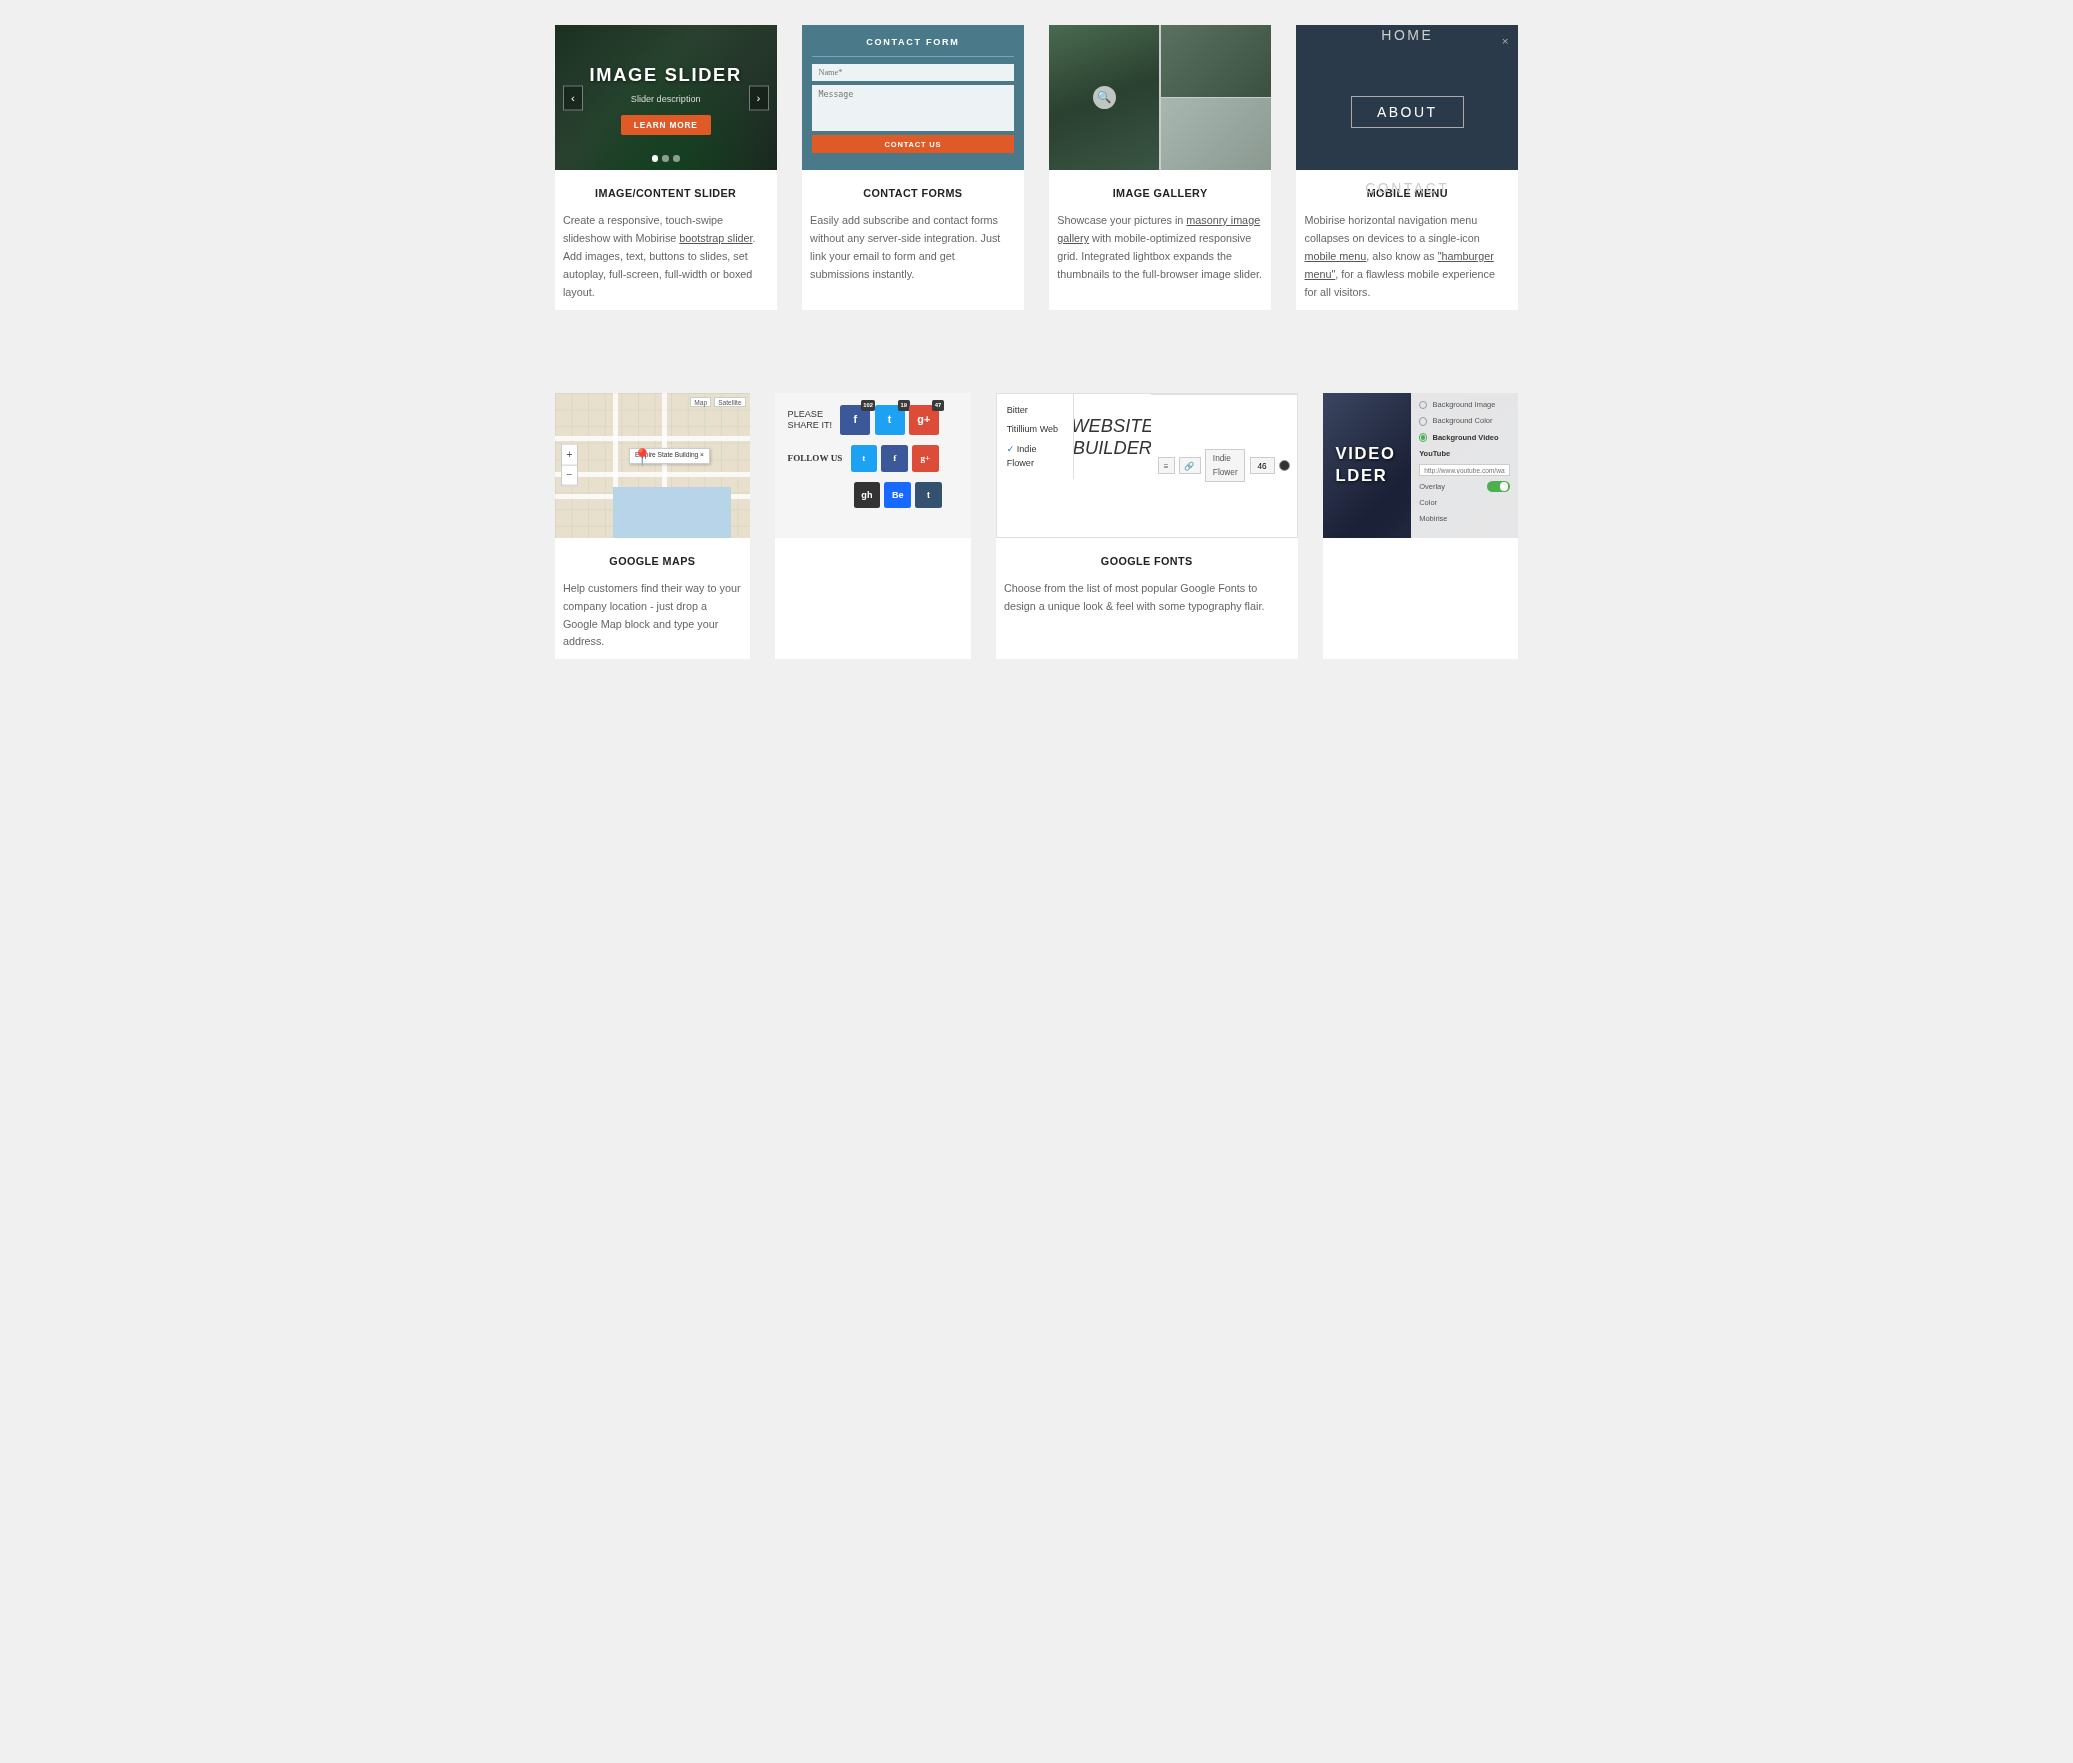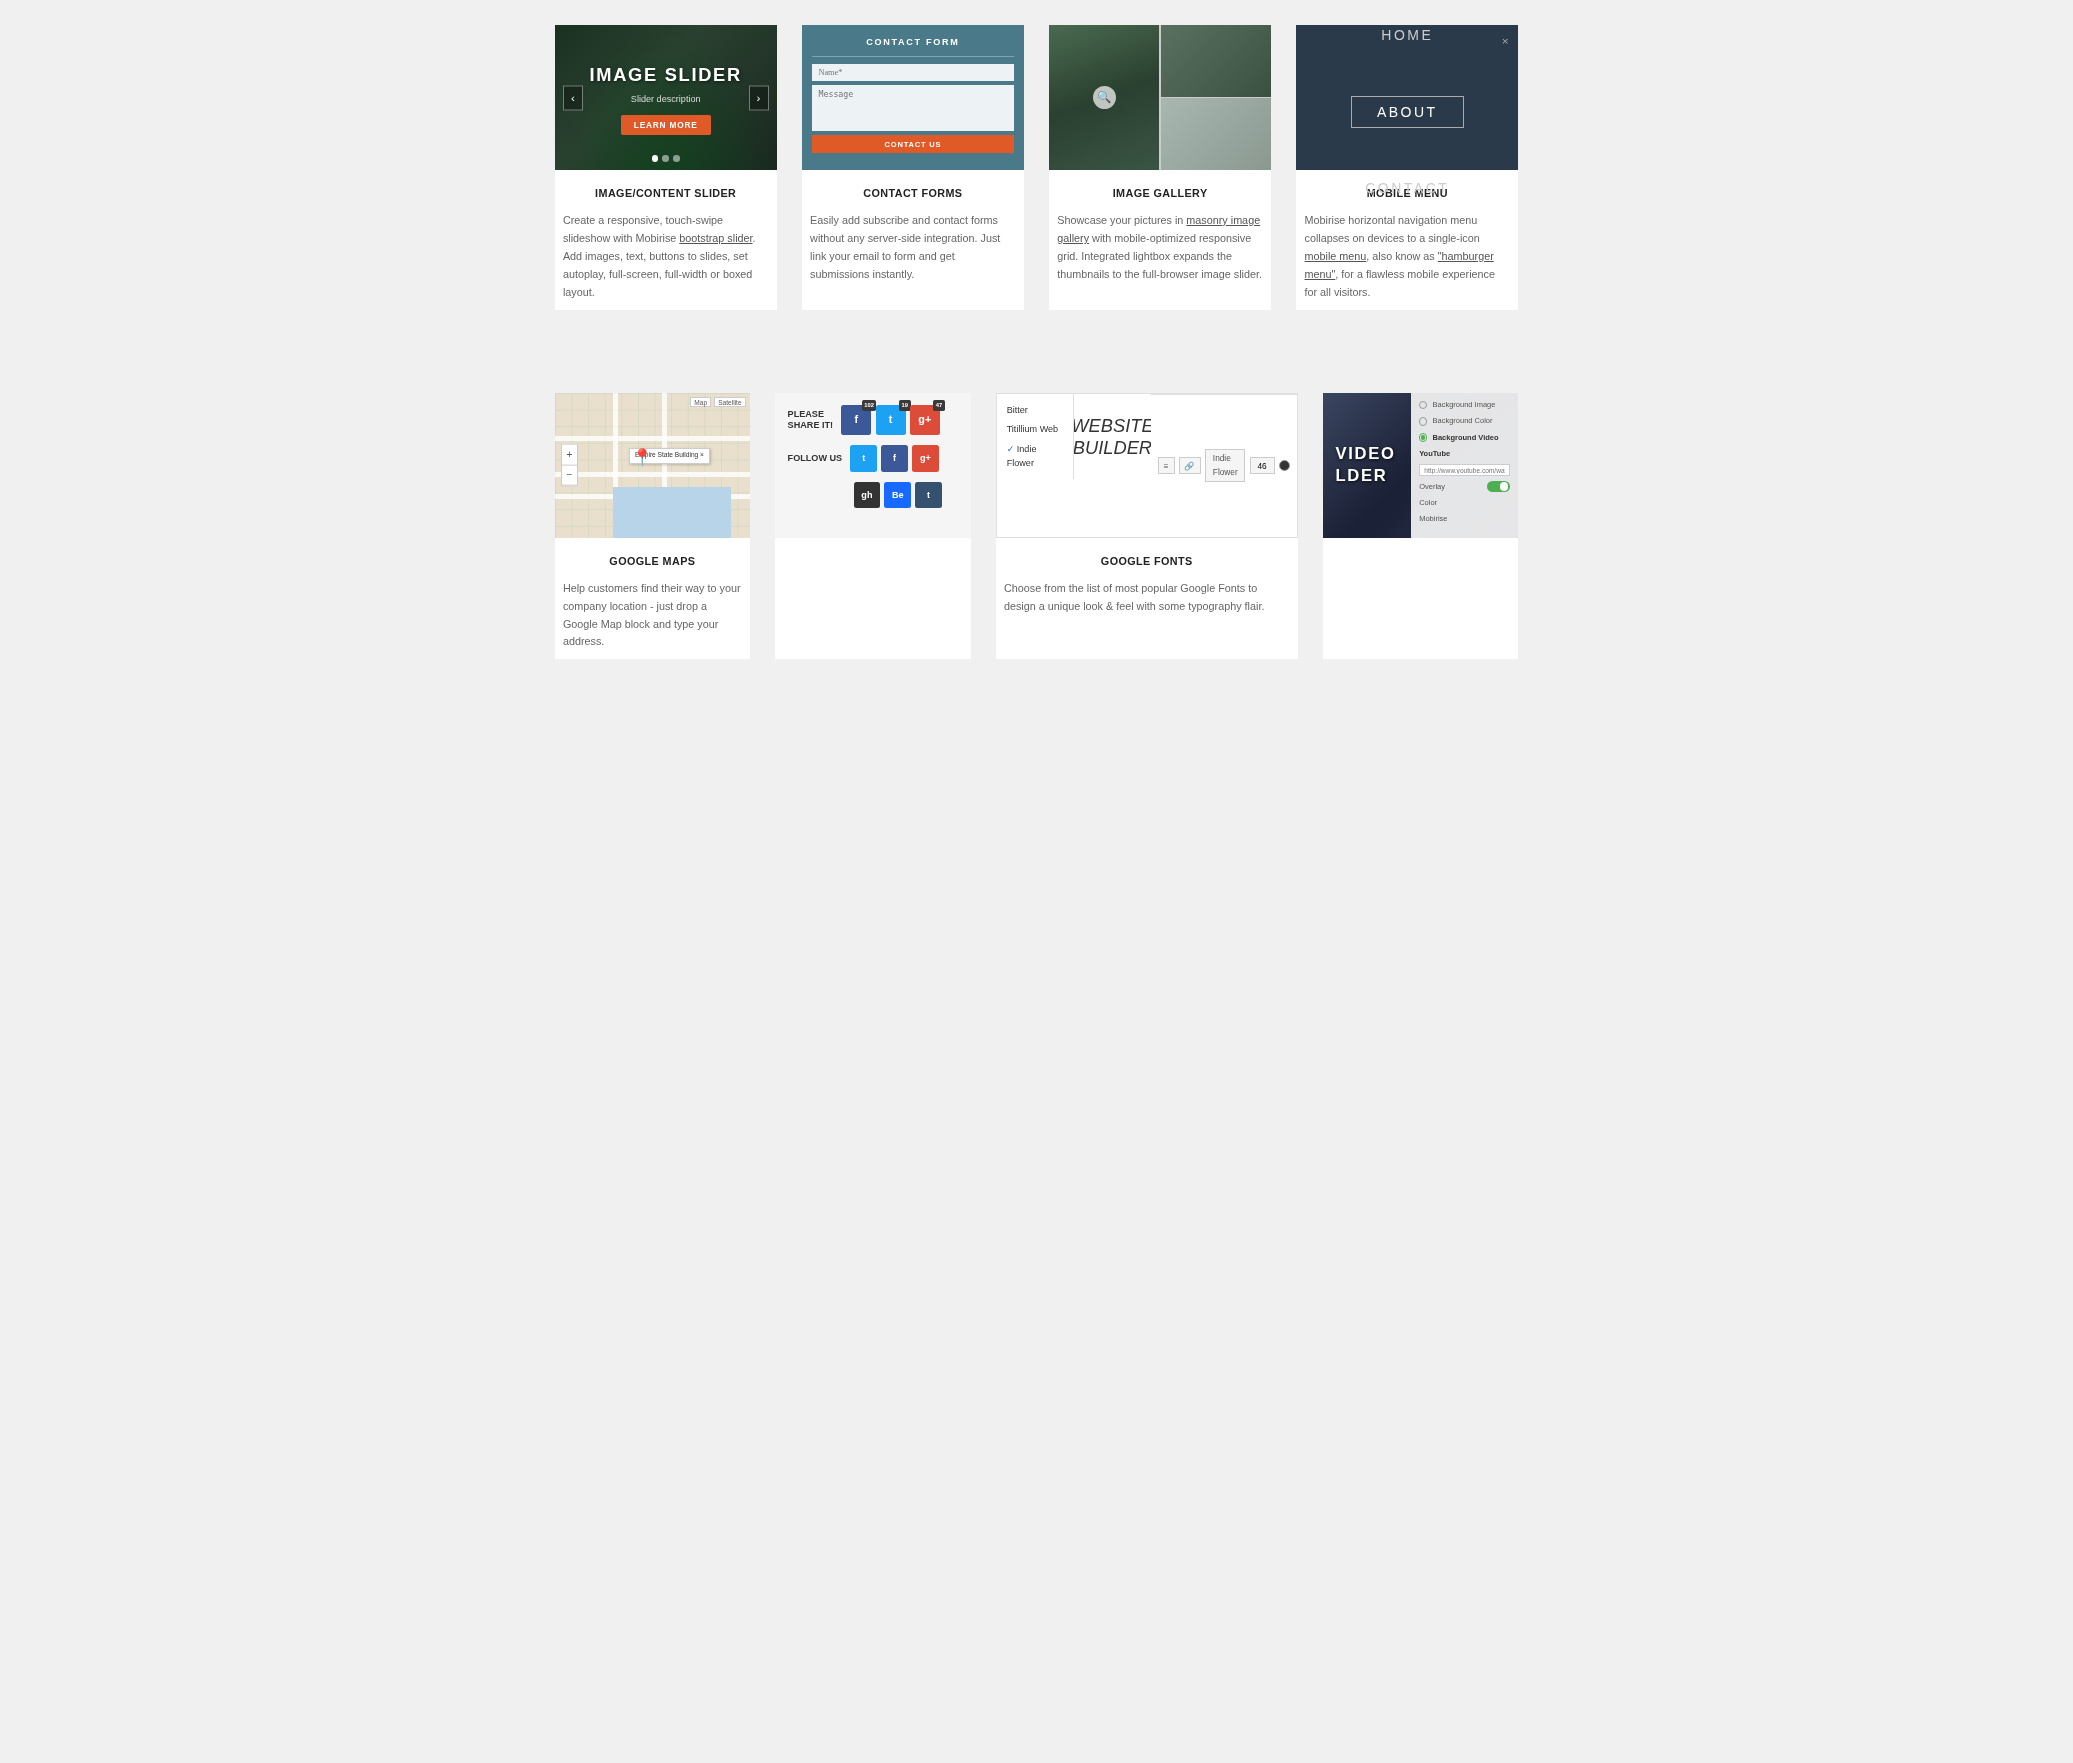--- a/index.html
+++ b/index.html
@@ -378,21 +378,21 @@
       flex-direction: column;
       gap: 10px;
     }
     .social-share-row {
       display: flex;
       align-items: center;
       gap: 8.3px;
     }
     .social-share-text {
       font-size: 9.1px;
-      font-weight: 700;
+      font-weight: 400;
       color: #333;
       text-transform: uppercase;
       line-height: 1.2;
     }
     .social-icons-row {
       display: flex;
       gap: 4.2px;
     }
     .social-icon-btn {
       width: 30px; height: 30px;
@@ -414,20 +414,21 @@
       padding: 0.8px 2.5px;
       border-radius: 1.7px;
     }
     .fb { background: #3b5998; }
     .tw { background: #1da1f2; }
     .gp { background: #dd4b39; }
     .follow-row {
       display: flex;
       align-items: center;
       gap: 8.3px;
+      font-family: Liberation Serif, serif;
     }
     .follow-text {
       font-size: 9.1px;
       font-weight: 700;
       color: #333;
       text-transform: uppercase;
     }
     .social-icon-sm {
       width: 26.6px; height: 26.6px;
       border-radius: 2.5px;

